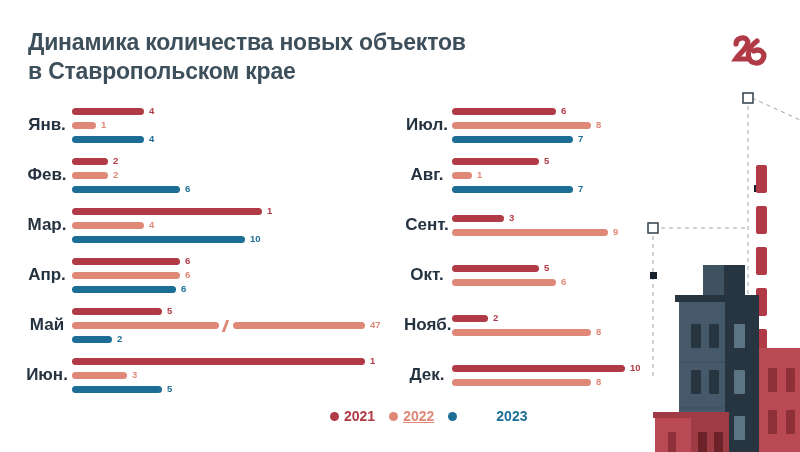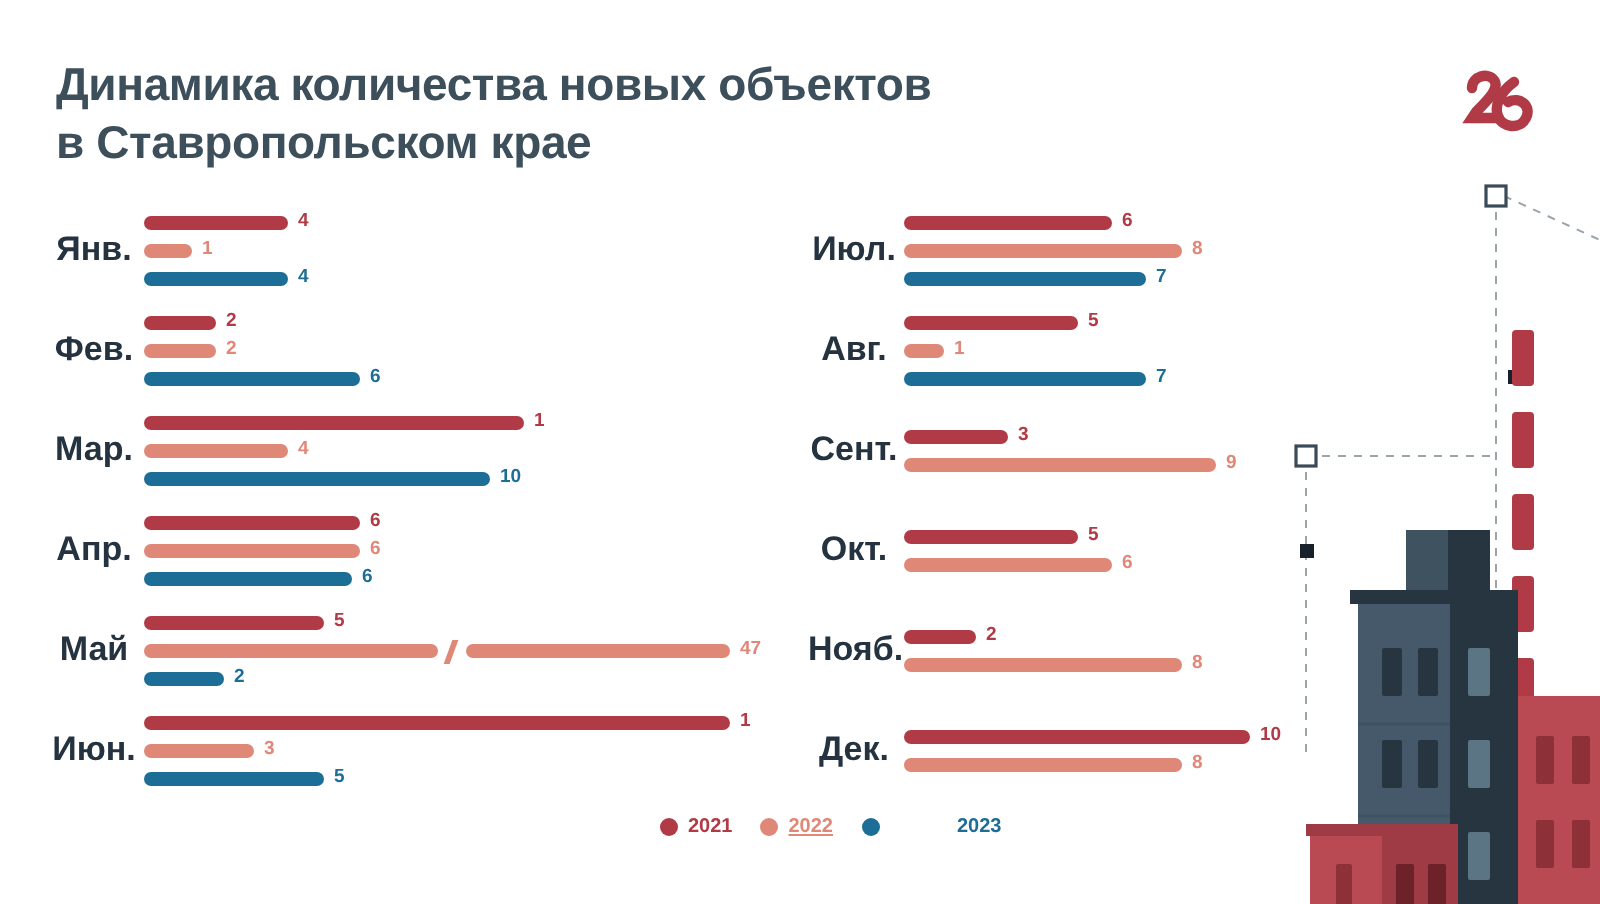--- a/index.html
+++ b/index.html
@@ -142,21 +142,21 @@
     display: flex;
     align-items: center;
     gap: 5px;
   }
   .legend-dot {
     width: 9px;
     height: 9px;
     border-radius: 50%;
   }
   .legend-text {
-    font-size: 10px;
+    font-size: 14px;
     font-weight: bold;
   }
 
   
   #illustration {
     position: absolute;
     right: 0;
     top: 80px;
     width: 165px;
     height: 372px;

